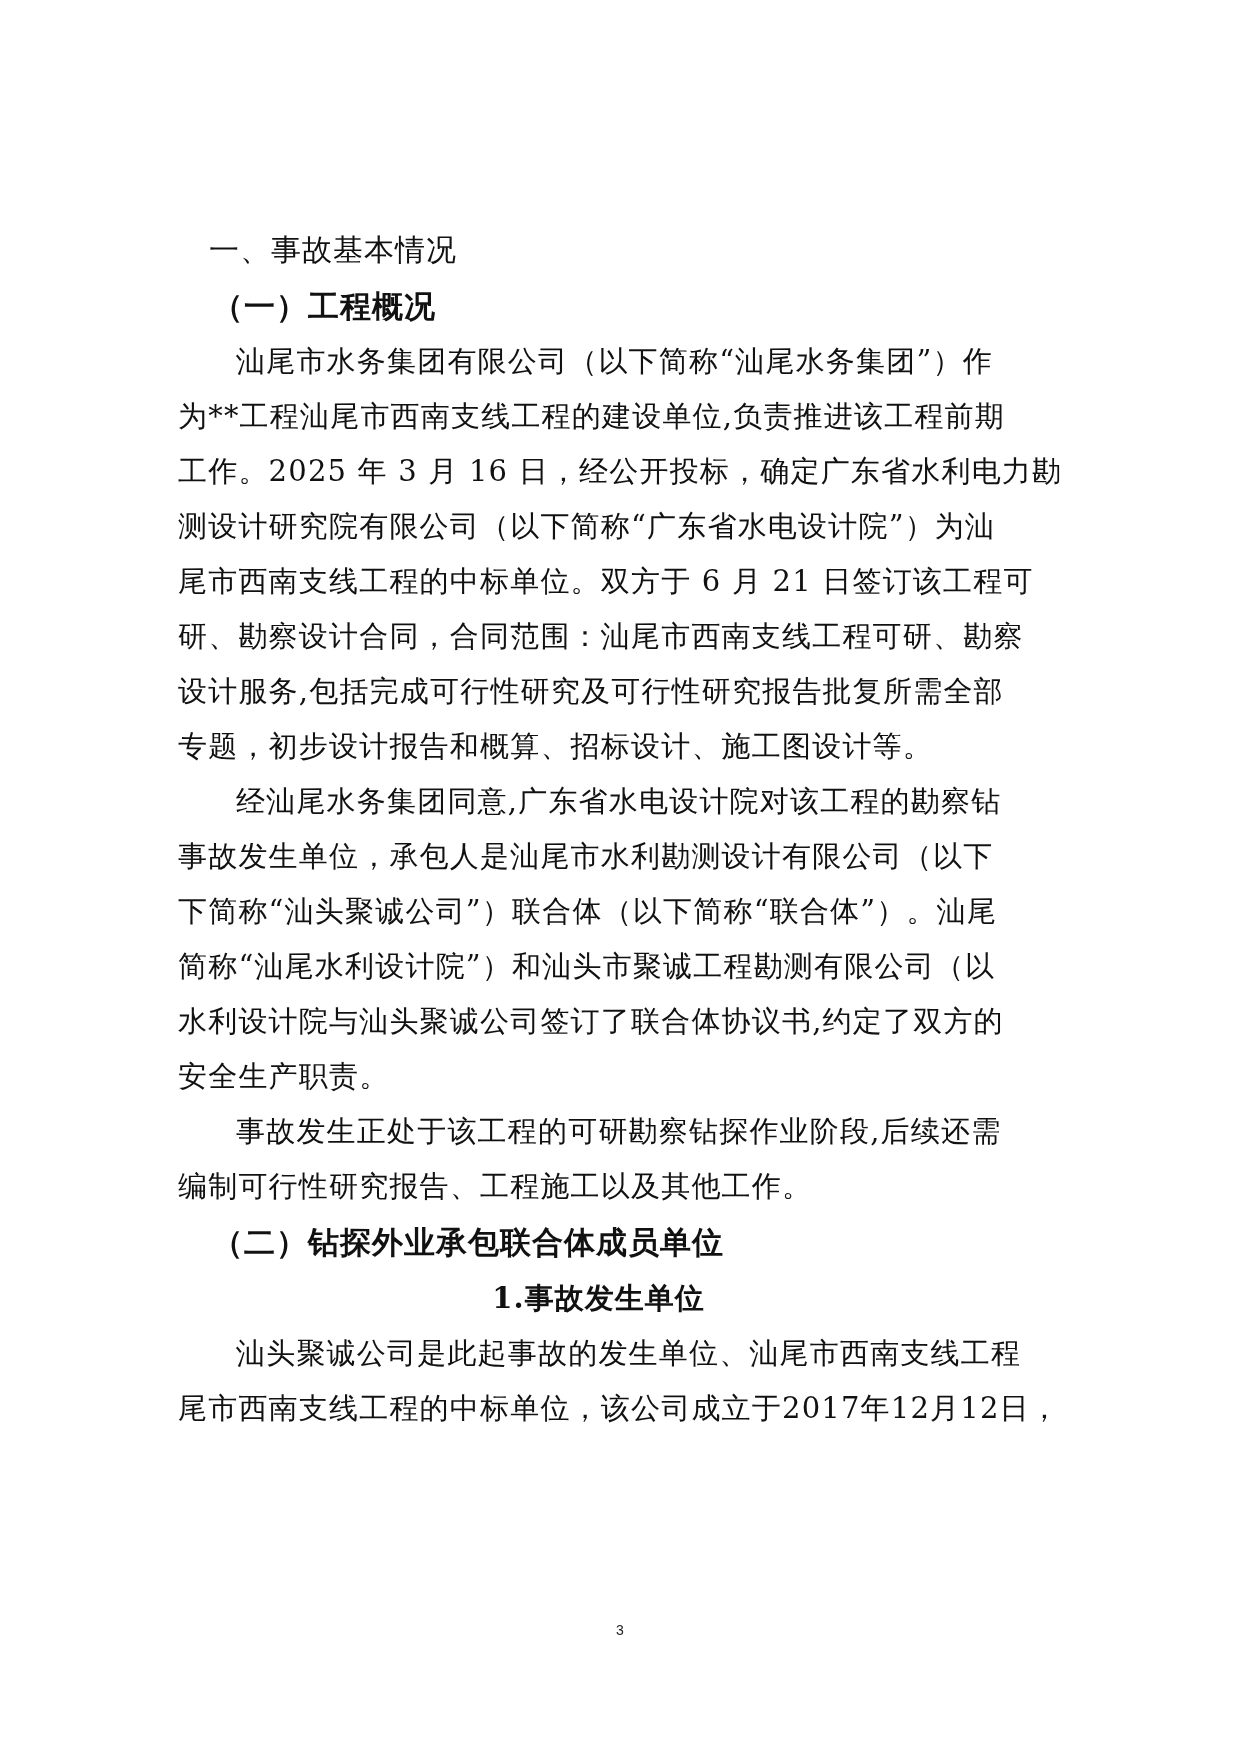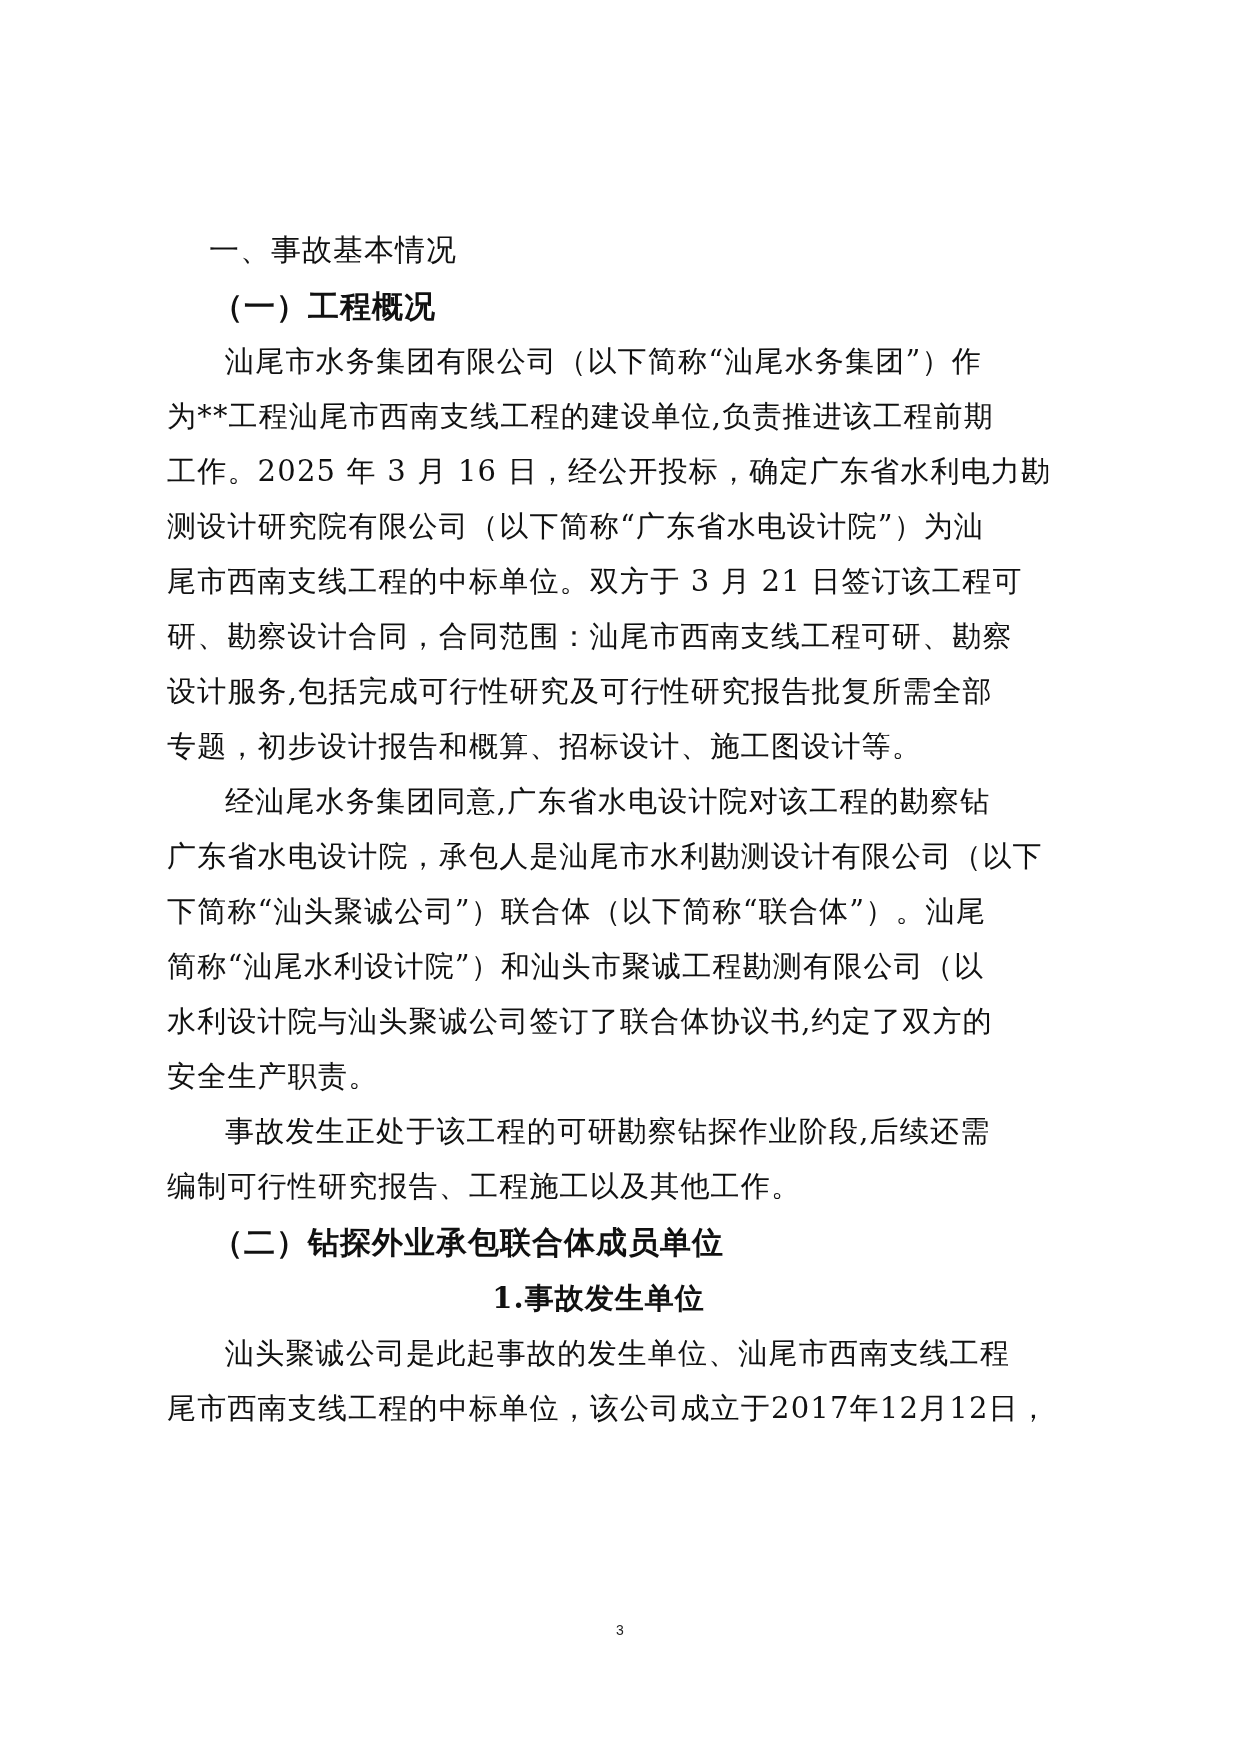--- a/index.html
+++ b/index.html
@@ -22,20 +22,21 @@
       width: 805px;
     }
     .line {
       font-size: 29px;
       line-height: 55px;
       height: 55px;
       white-space: nowrap;
       letter-spacing: 1.2px;
       text-align: justify;
       text-align-last: justify;
+      margin-left: 11px;
     }
     .line.last {
       text-align-last: left;
     }
     .h1 {
       font-family: "DejaVu Sans", "Liberation Sans", sans-serif;
       font-size: 30px;
       line-height: 56px;
       height: 56px;
       padding-left: 42px;
@@ -81,29 +82,29 @@
 <div class="page">
   <div class="h1">一、事故基本情况</div>
 
   <div class="h2">（一）工程概况</div>
 
   <div>
     <div class="line indent">汕尾市水务集团有限公司（以下简称“汕尾水务集团”）作</div>
     <div class="line">为**工程汕尾市西南支线工程的建设单位,负责推进该工程前期</div>
     <div class="line">工作。2025 年 3 月 16 日，经公开投标，确定广东省水利电力勘</div>
     <div class="line">测设计研究院有限公司（以下简称“广东省水电设计院”）为汕</div>
-    <div class="line">尾市西南支线工程的中标单位。双方于 3 月 21 日签订该工程可</div>
+    <div class="line">尾市西南支线工程的中标单位。双方于 6 月 21 日签订该工程可</div>
     <div class="line">研、勘察设计合同，合同范围：汕尾市西南支线工程可研、勘察</div>
     <div class="line">设计服务,包括完成可行性研究及可行性研究报告批复所需全部</div>
     <div class="line last">专题，初步设计报告和概算、招标设计、施工图设计等。</div>
   </div>
 
   <div>
     <div class="line indent">经汕尾水务集团同意,广东省水电设计院对该工程的勘察钻</div>
-    <div class="line">广东省水电设计院，承包人是汕尾市水利勘测设计有限公司（以下</div>
+    <div class="line">事故发生单位，承包人是汕尾市水利勘测设计有限公司（以下</div>
     <div class="line">下简称“汕头聚诚公司”）联合体（以下简称“联合体”）。汕尾</div>
     <div class="line">简称“汕尾水利设计院”）和汕头市聚诚工程勘测有限公司（以</div>
     <div class="line">水利设计院与汕头聚诚公司签订了联合体协议书,约定了双方的</div>
     <div class="line last">安全生产职责。</div>
   </div>
 
   <div>
     <div class="line indent">事故发生正处于该工程的可研勘察钻探作业阶段,后续还需</div>
     <div class="line last">编制可行性研究报告、工程施工以及其他工作。</div>
   </div>

